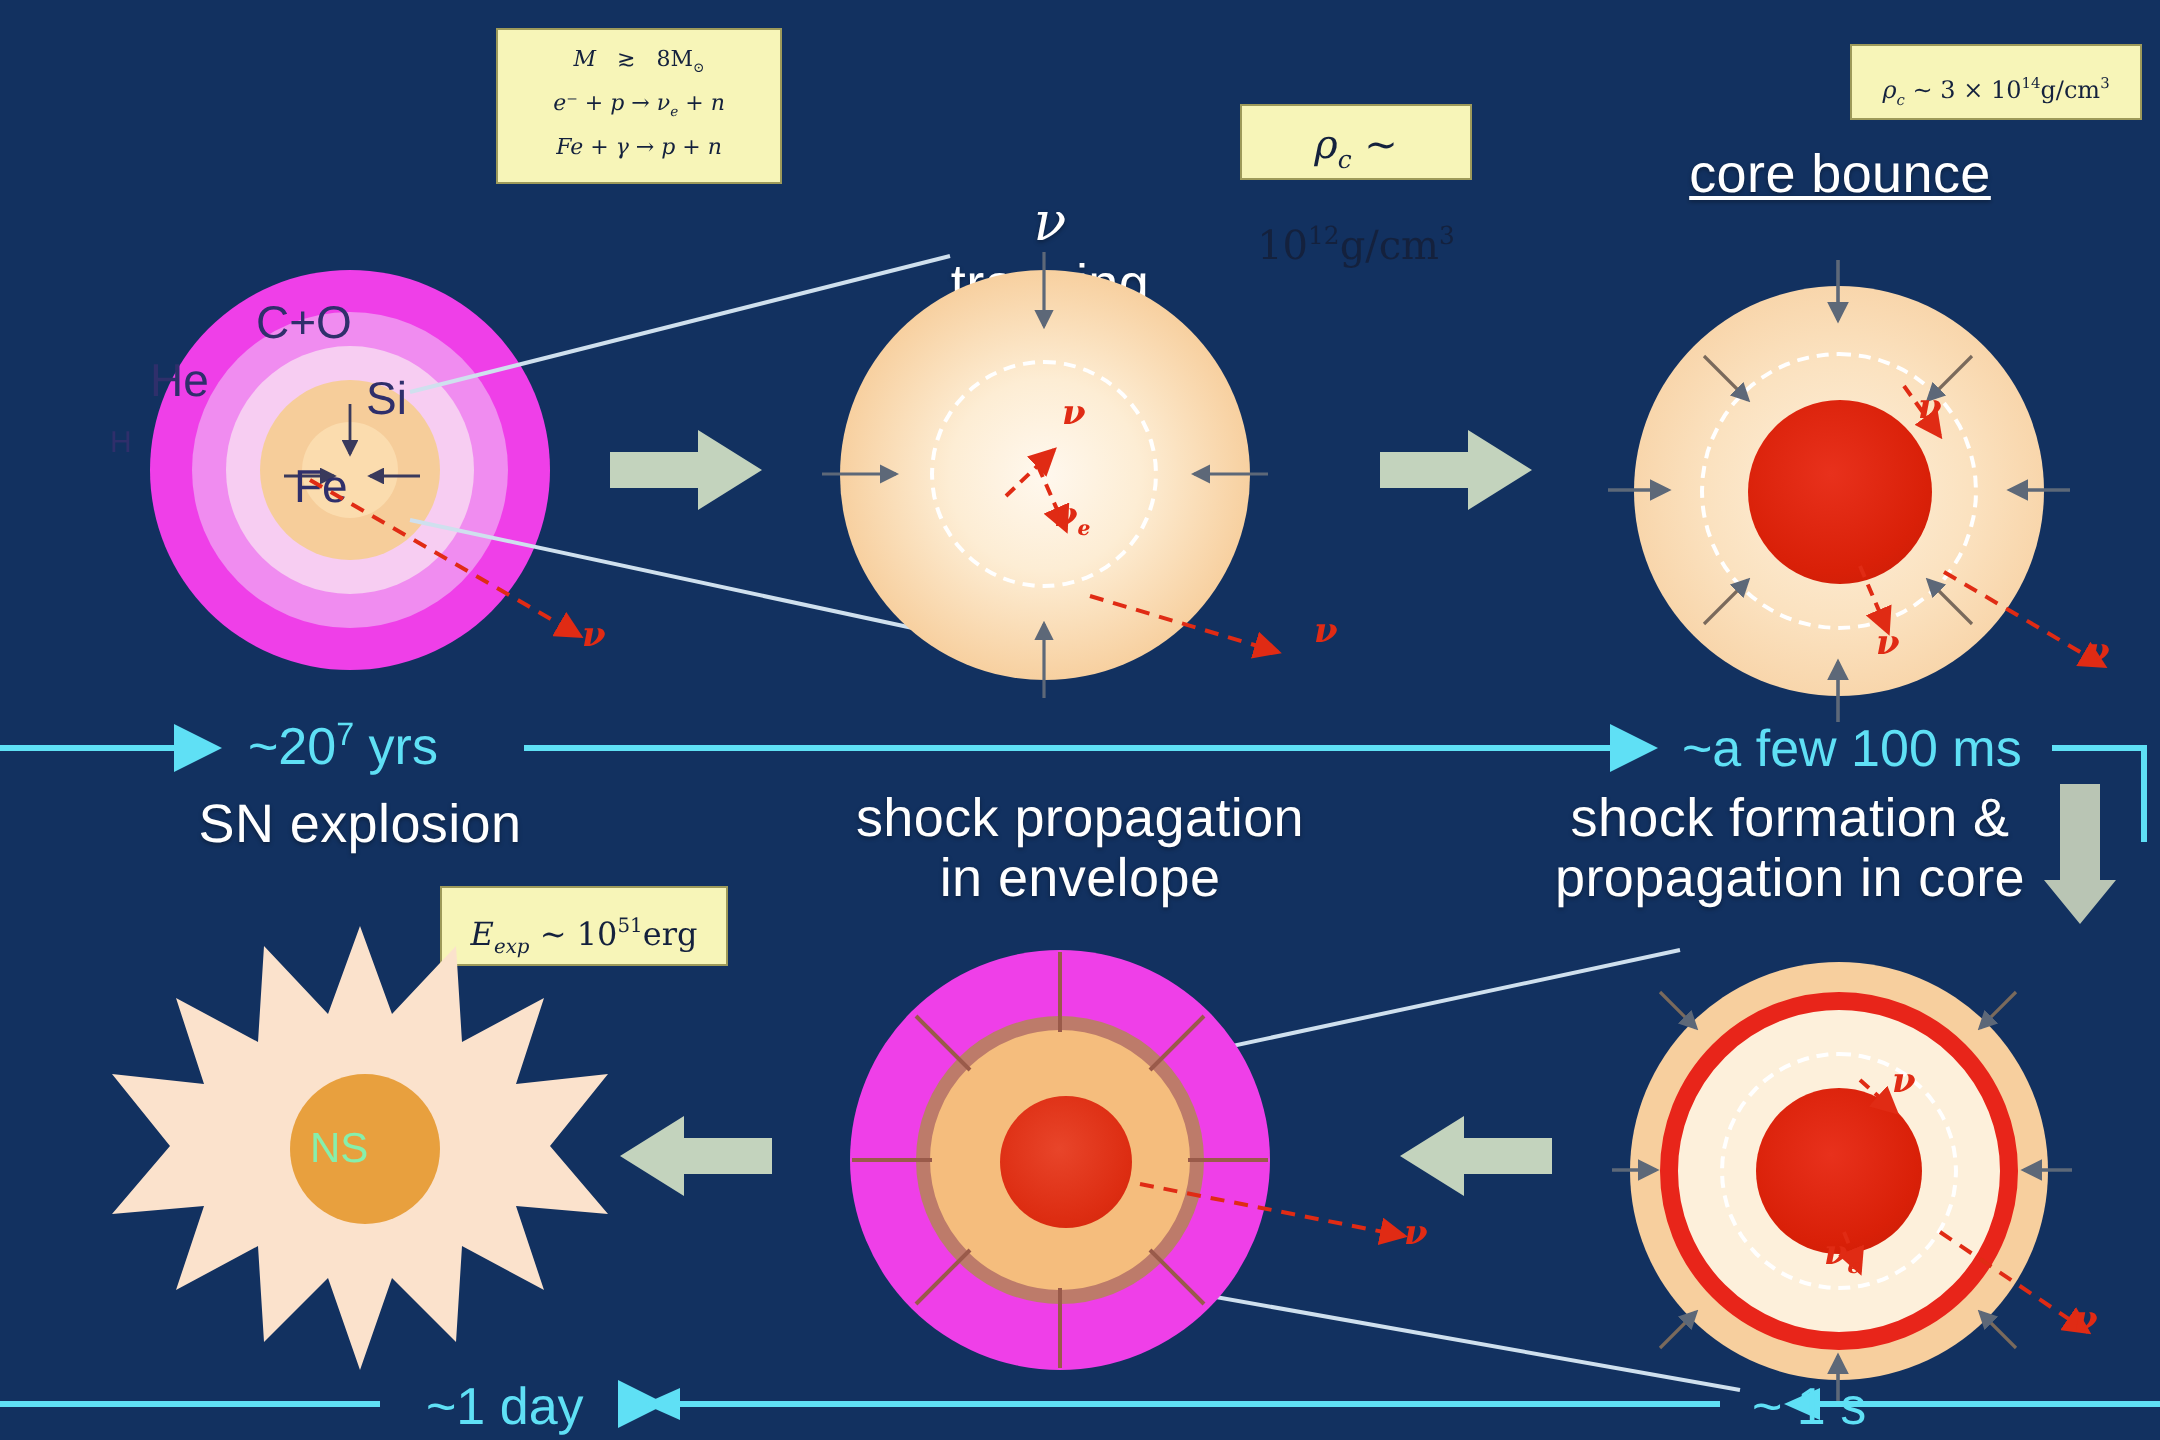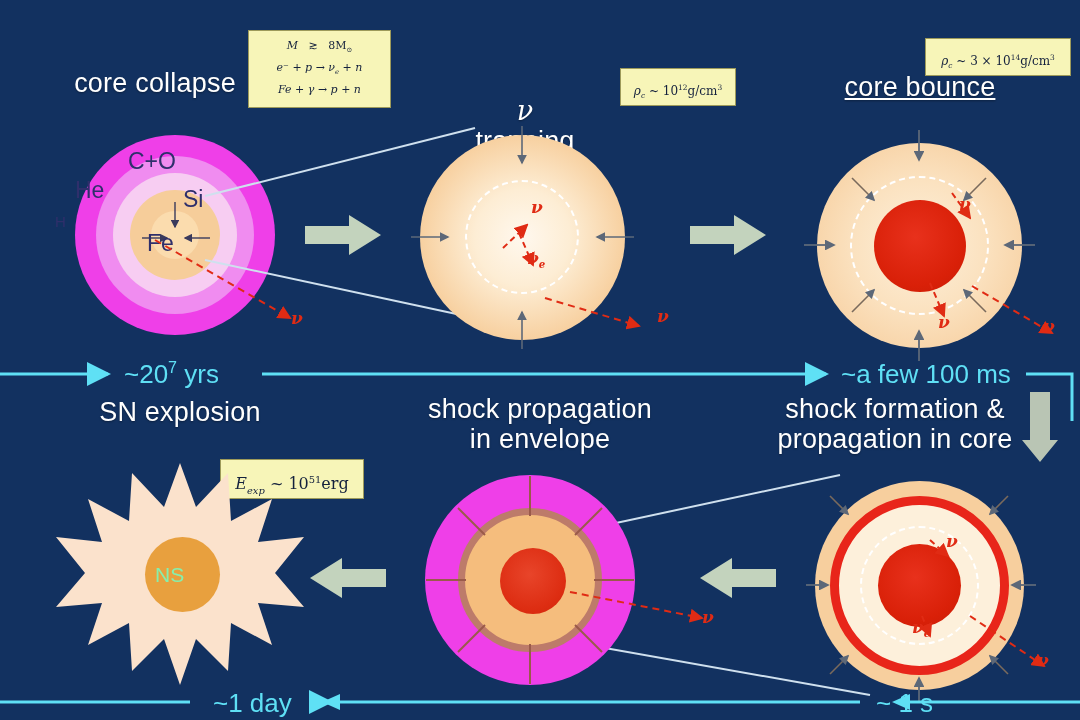--- a/index.html
+++ b/index.html
@@ -19,21 +19,21 @@
     position:absolute;color:#ffffff;font-size:27px;line-height:30px;
     text-align:center;white-space:pre-line;letter-spacing:.2px;
     text-shadow:0 1px 2px rgba(0,0,0,.35);
   }
   .nu-title{font-style:italic;font-family:"DejaVu Serif",serif;}
 
   
   .formula{
     position:absolute;background:#f7f5b8;border:1px solid #9d9a5a;
     color:#14213d;font-family:"DejaVu Serif",serif;
-    text-align:center;box-sizing:border-box;margin-top:16px;
+    text-align:center;box-sizing:border-box;
   }
   .formula .line{white-space:nowrap;}
   .frm-math{font-style:italic;}
   sup.s{font-size:.62em;vertical-align:super;font-style:normal;}
   sub.s{font-size:.62em;vertical-align:sub;font-style:italic;}
   .upr{font-style:normal;}
 
   
   .ring{position:absolute;border-radius:50%;}
 
@@ -65,42 +65,41 @@
     position:absolute;color:#86efac;font-size:21px;
     font-family:"Liberation Sans",sans-serif;
   }
   svg{overflow:visible;}
 </style>
 </head>
 <body>
 
 <div id="stage">
 
-  <div class="stage-title" style="left:30px;top:68px;width:250px;">core collapse</div>
 
   <div class="stage-title" style="left:420px;top:66px;width:210px;">
     <span class="nu-title">ν</span>
     <span>trapping</span>
   </div>
 
   <div class="stage-title" style="left:805px;top:72px;width:230px;text-decoration:underline;">core bounce</div>
 
   <div class="formula" style="left:248px;top:14px;width:143px;height:78px;padding-top:6px;font-size:11px;line-height:17px;">
     <div class="line">
       <span class="frm-math">M</span>&nbsp;&nbsp;
       <span>≳</span>&nbsp;&nbsp;
       <span class="upr">8M</span><sub class="s upr">⊙</sub>
     </div>
     <div class="line frm-math">
       <span>e⁻ + p  →  ν</span><sub class="s">e</sub><span> + n</span>
     </div>
     <div class="line frm-math">Fe + γ  →  p + n</div>
   </div>
 
-  <div class="formula" style="left:620px;top:52px;width:116px;height:38px;line-height:38px;font-size:12px;">
+  <div class="formula" style="left:620px;top:52px;width:116px;height:38px;line-height:38px;font-size:20px;">
     <span class="frm-math">ρ</span><sub class="s">c</sub>
     <span>~</span>
     <span class="upr">10</span><sup class="s">12</sup><span class="upr">g/cm</span><sup class="s">3</sup>
   </div>
 
   <div class="formula" style="left:925px;top:22px;width:146px;height:38px;line-height:38px;font-size:12px;">
     <span class="frm-math">ρ</span><sub class="s">c</sub>
     <span>~</span>
     <span class="upr">3 × </span><span class="upr">10</span><sup class="s">14</sup><span class="upr">g/cm</span><sup class="s">3</sup>
   </div>

